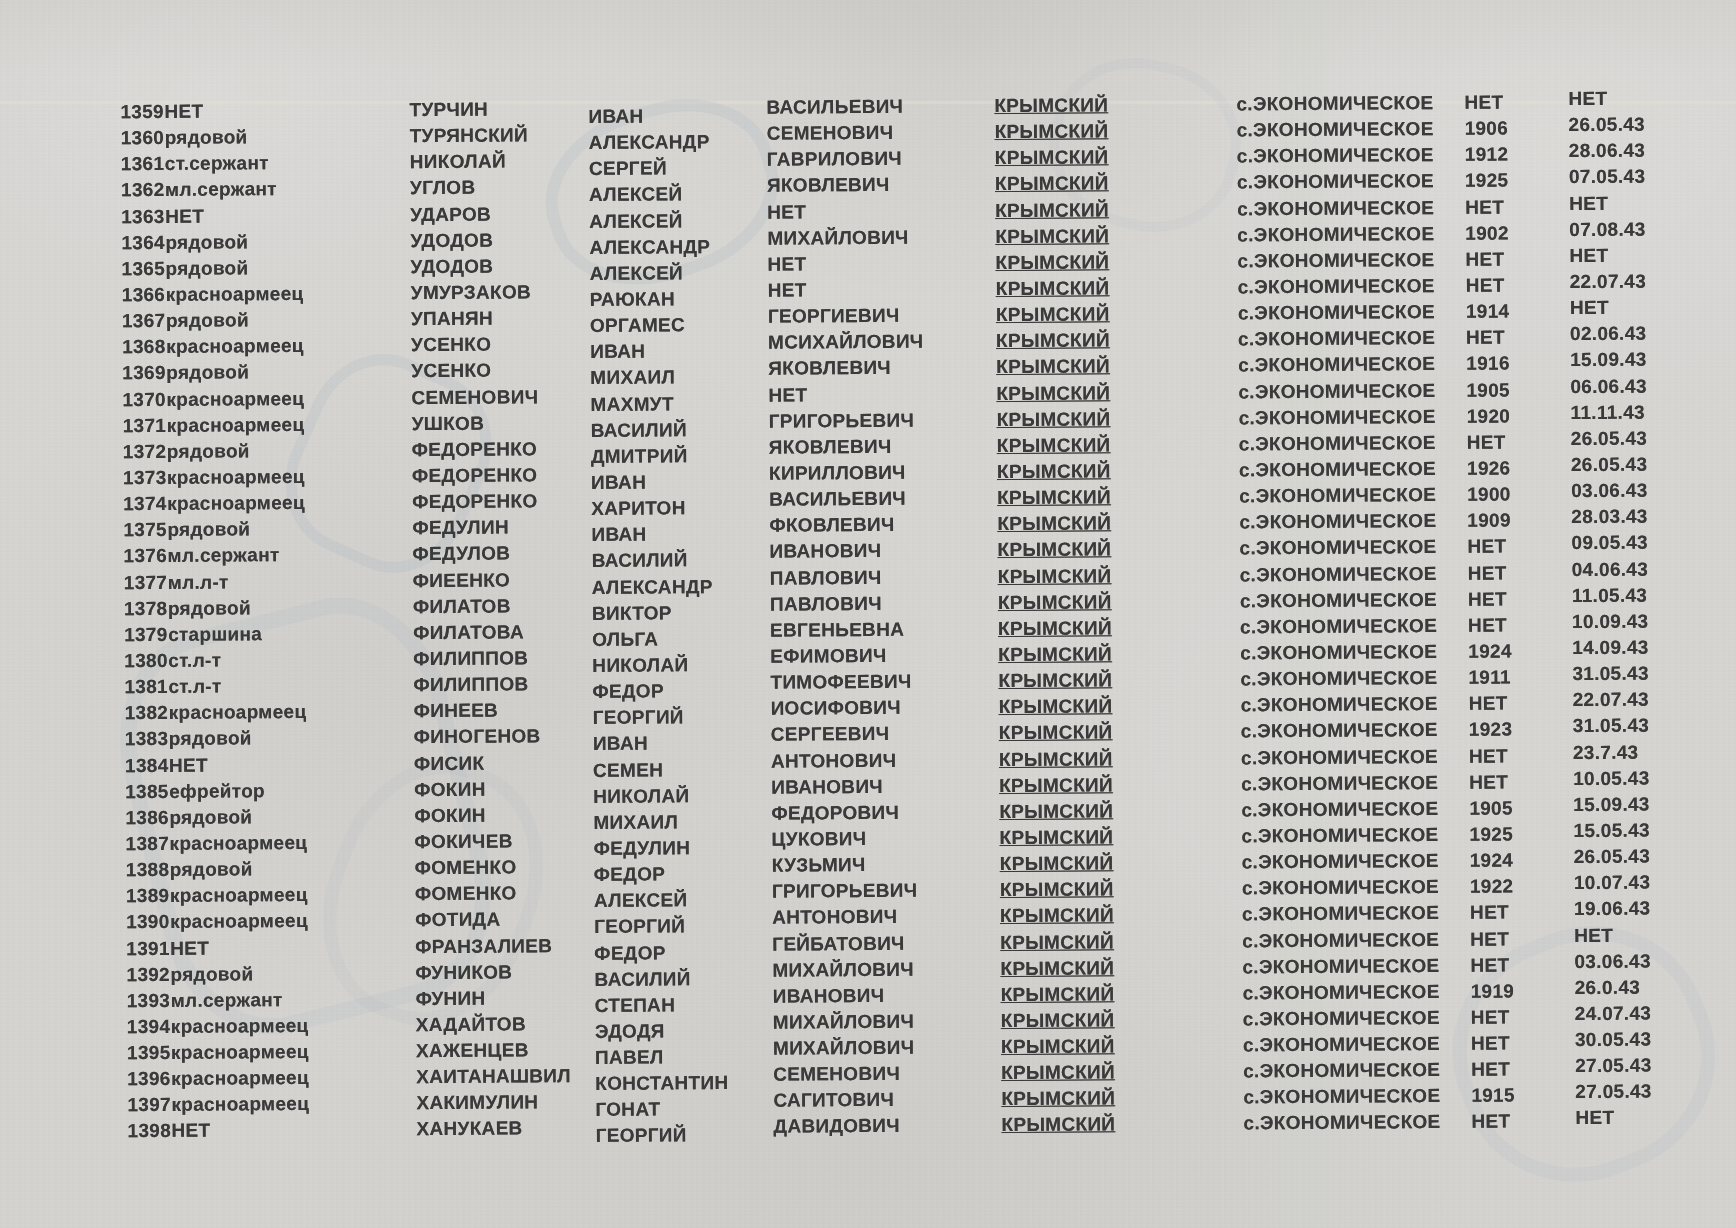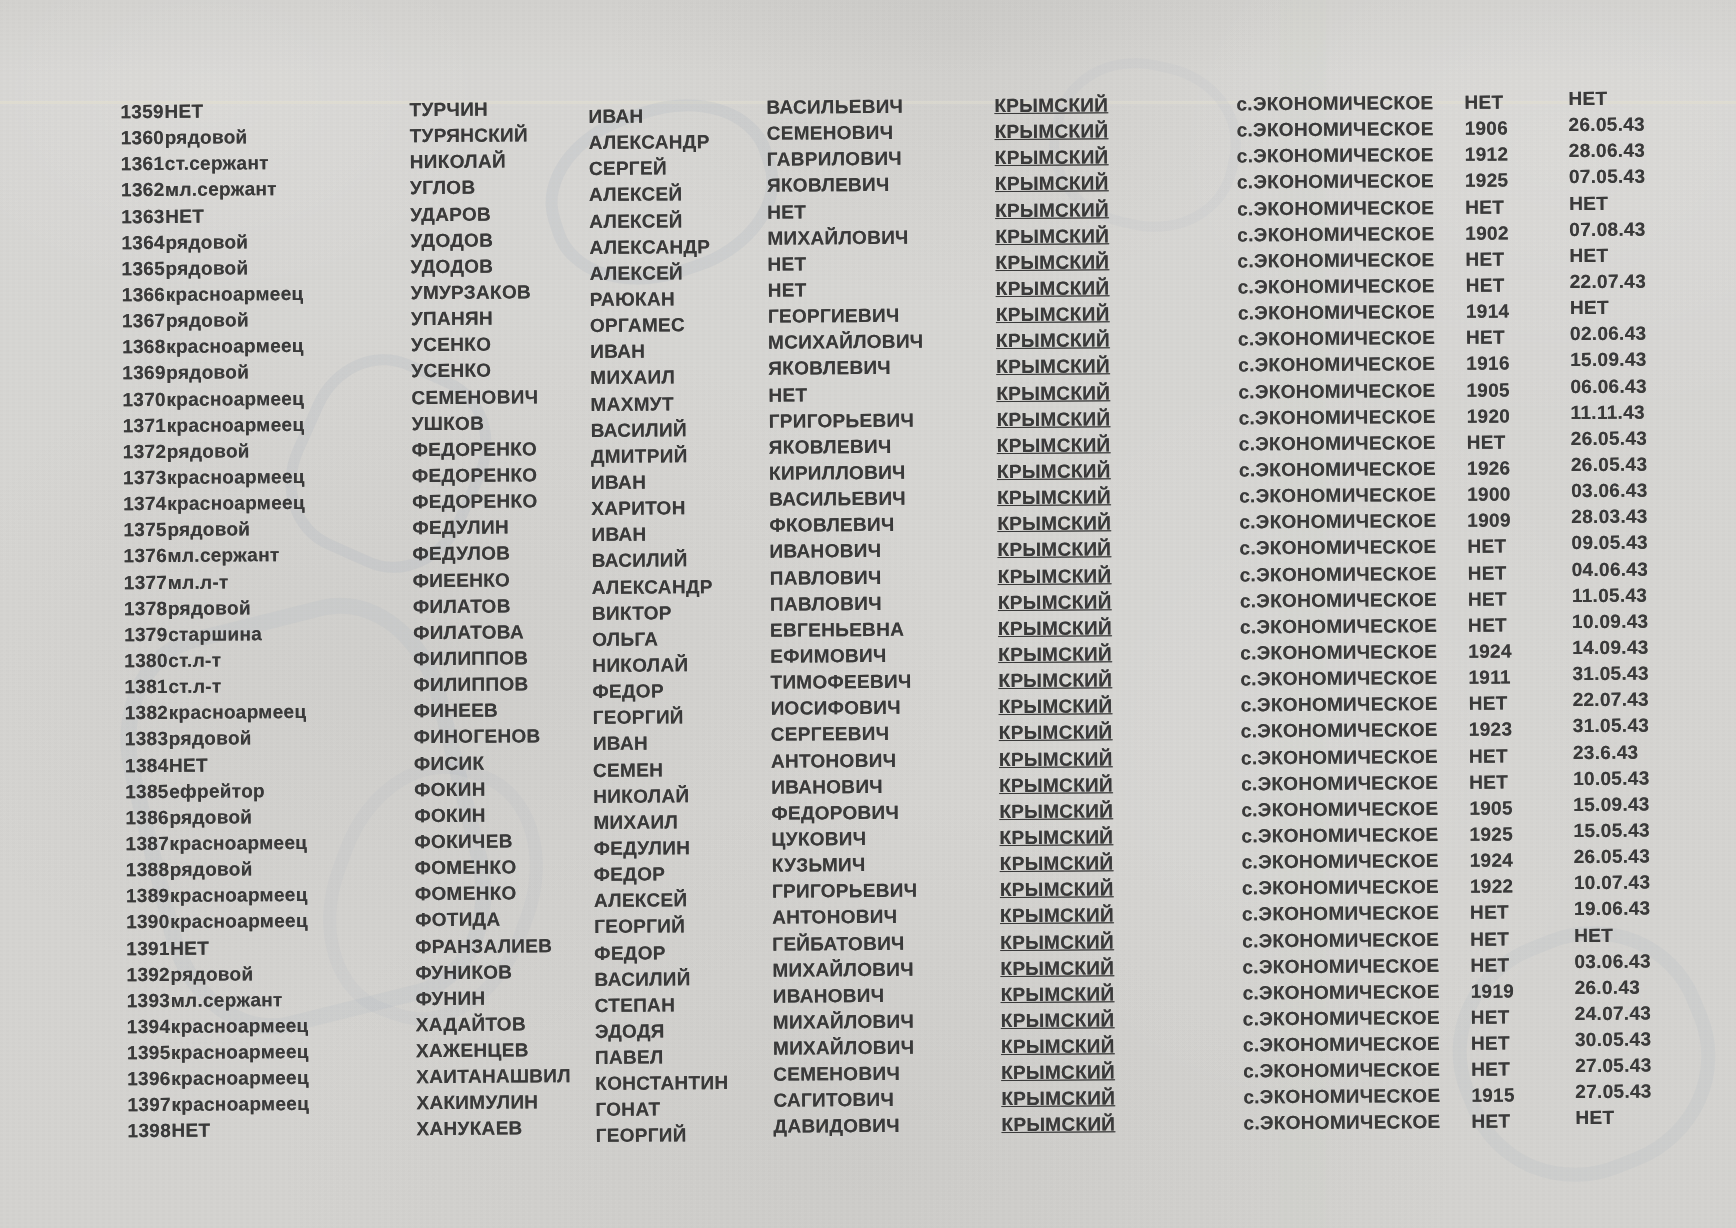--- a/index.html
+++ b/index.html
@@ -355,21 +355,21 @@
     </div>
     <div class="row">
       <span class="cell c-num">1384</span>
       <span class="cell c-rank">НЕТ</span>
       <span class="cell c-surname">ФИСИК</span>
       <span class="cell c-name">СЕМЕН</span>
       <span class="cell c-patronymic">АНТОНОВИЧ</span>
       <span class="cell c-district">КРЫМСКИЙ</span>
       <span class="cell c-place">с.ЭКОНОМИЧЕСКОЕ</span>
       <span class="cell c-year">НЕТ</span>
-      <span class="cell c-date">23.6.43</span>
+      <span class="cell c-date">23.7.43</span>
     </div>
     <div class="row">
       <span class="cell c-num">1385</span>
       <span class="cell c-rank">ефрейтор</span>
       <span class="cell c-surname">ФОКИН</span>
       <span class="cell c-name">НИКОЛАЙ</span>
       <span class="cell c-patronymic">ИВАНОВИЧ</span>
       <span class="cell c-district">КРЫМСКИЙ</span>
       <span class="cell c-place">с.ЭКОНОМИЧЕСКОЕ</span>
       <span class="cell c-year">НЕТ</span>

